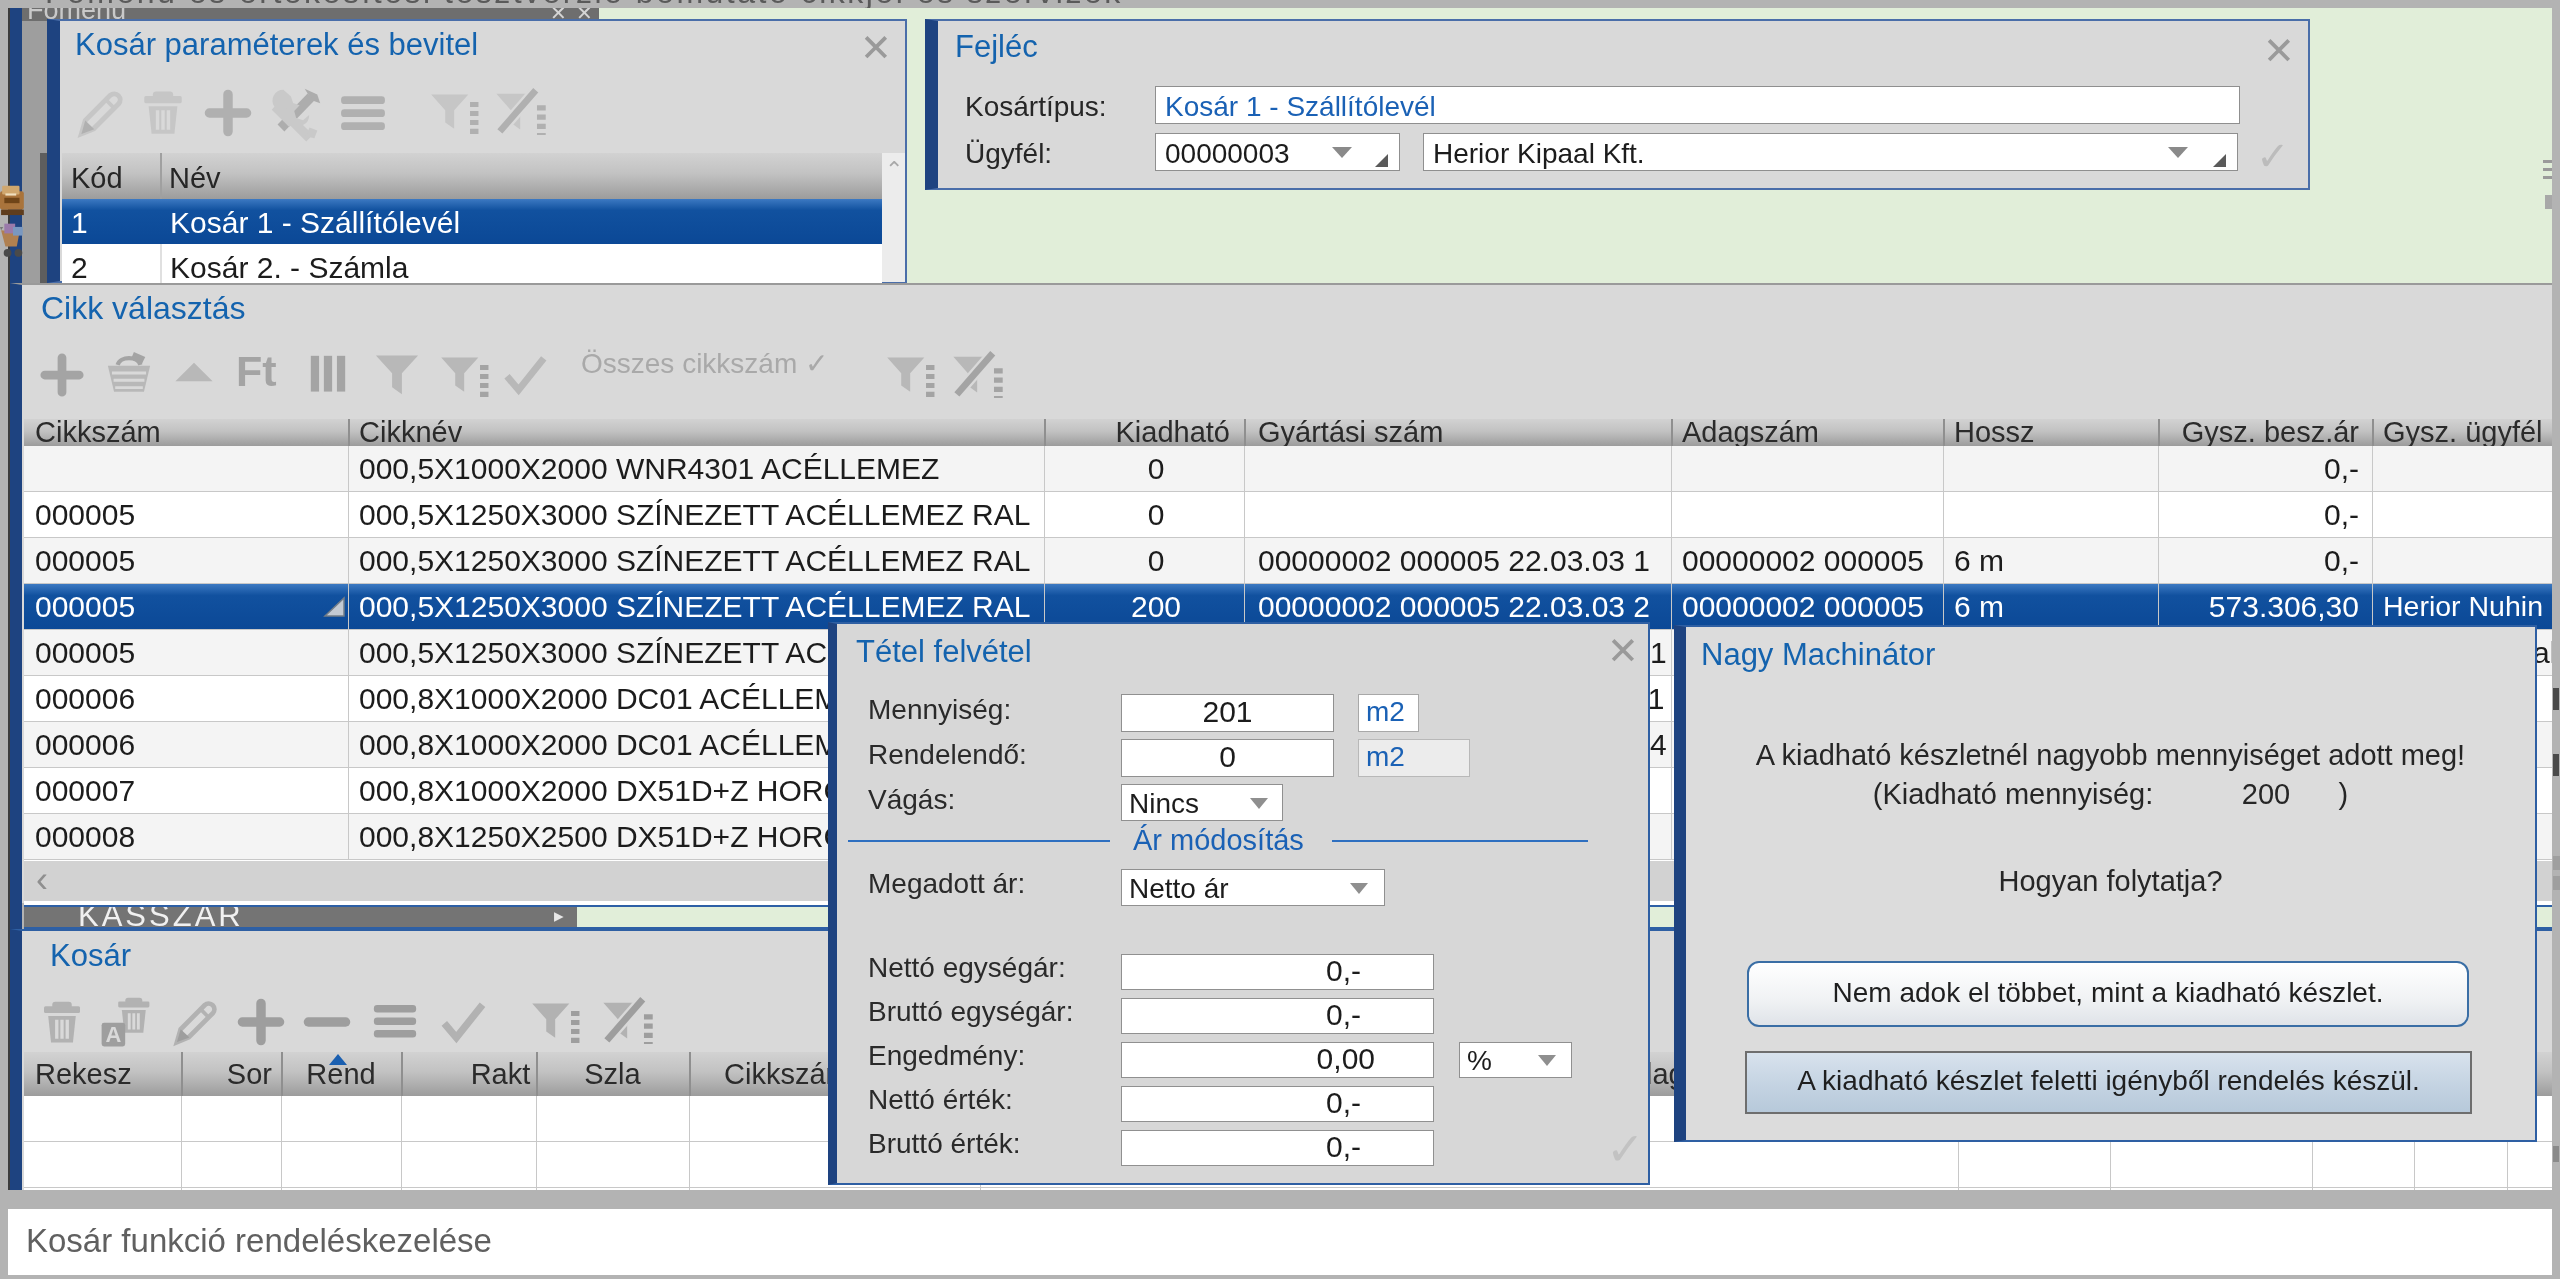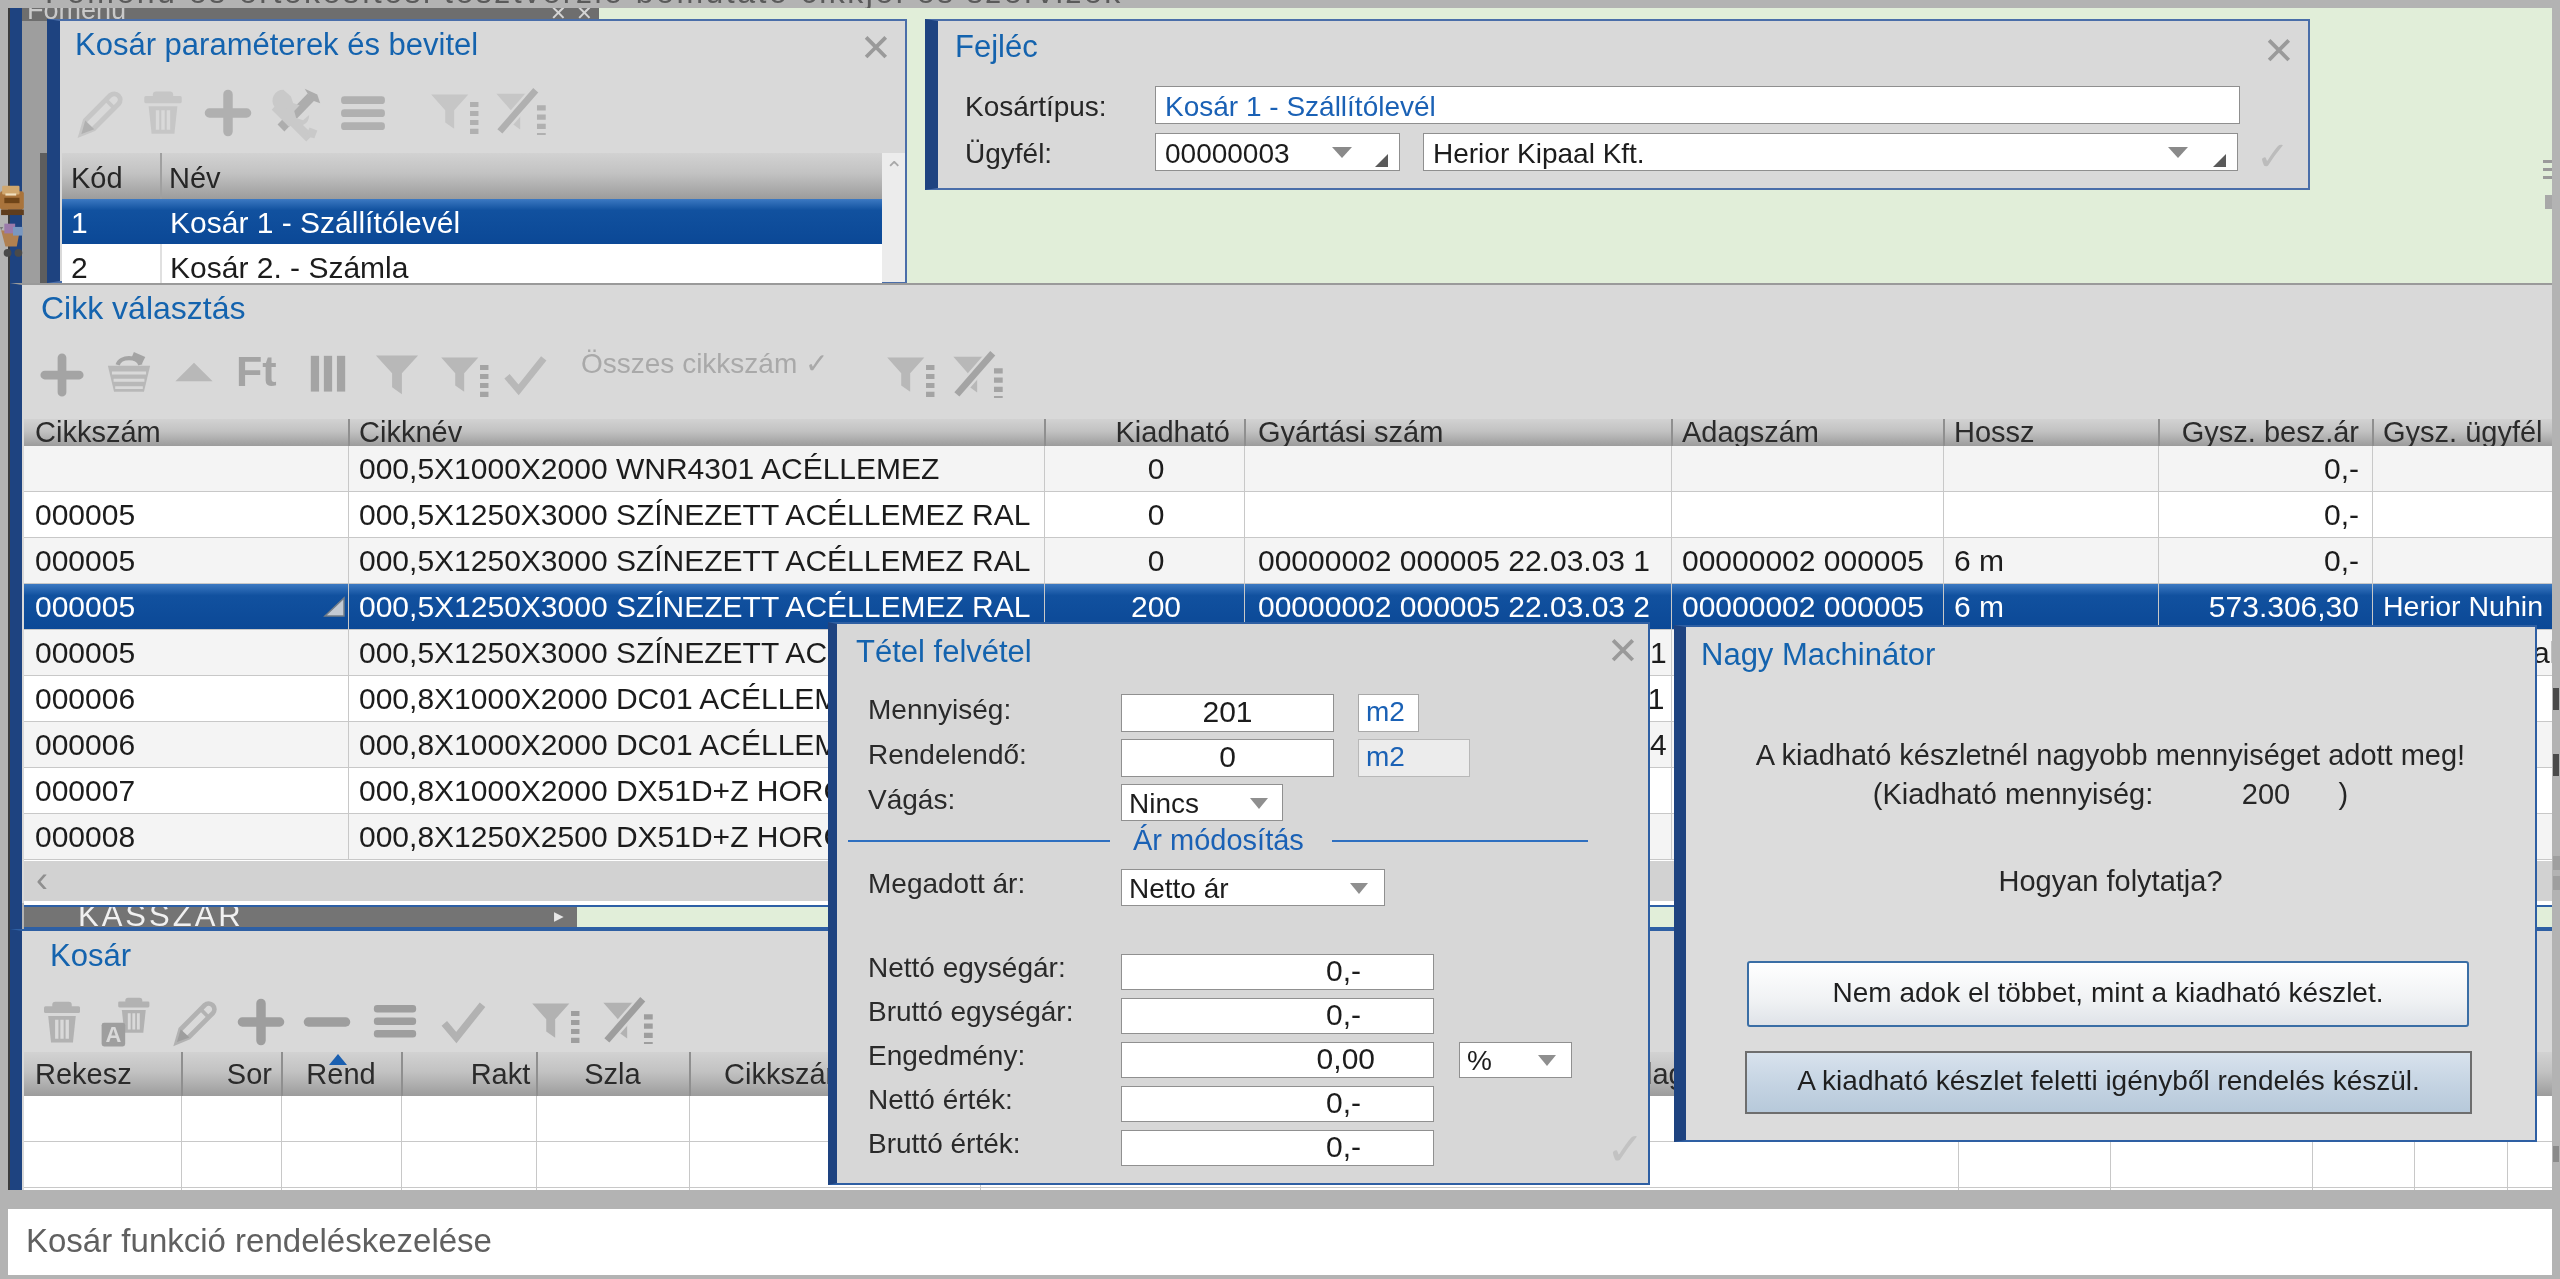--- a/index.html
+++ b/index.html
@@ -437,21 +437,21 @@
       <div class="a" style="left:78px;top:12px;width:0;height:0;border:9px solid transparent;border-top:11px solid #8f8f8f;"></div>
     </div>
 <div class="a" style="left:769px;top:498px;font-size:46px;color:#c2c2c2;">✓</div>
 </div>
 
 <div class="a" style="left:1674px;top:625px;width:863px;height:517px;background:#dcdcdc;border:2px solid #2e5fa3;border-left:12px solid #1e4380;box-sizing:border-box;" id="dlg2">
   <div class="a t" style="left:15px;top:10px;">Nagy Machinátor</div>
   <div class="a lb" style="left:0;top:112px;width:849px;text-align:center;font-size:29px;">A kiadható készletnél nagyobb mennyiséget adott meg!</div>
   <div class="a lb" style="left:0;top:151px;width:849px;text-align:center;font-size:29px;">(Kiadható mennyiség:&nbsp;&nbsp;&nbsp;&nbsp;&nbsp;&nbsp;&nbsp;&nbsp;&nbsp;&nbsp;&nbsp;200&nbsp;&nbsp;&nbsp;&nbsp;&nbsp;&nbsp;)</div>
   <div class="a lb" style="left:0;top:238px;width:849px;text-align:center;font-size:29px;">Hogyan folytatja?</div>
-  <div class="a" style="left:61px;top:334px;width:722px;height:66px;border:2px solid #3a6ea5;border-radius:3px;background:linear-gradient(180deg,#ffffff 0%,#f0f2f4 60%,#dfe3e8 100%);box-sizing:border-box;text-align:center;">
+  <div class="a" style="left:61px;top:334px;width:722px;height:66px;border:2px solid #3a6ea5;border-radius:12px;background:linear-gradient(180deg,#ffffff 0%,#f0f2f4 60%,#dfe3e8 100%);box-sizing:border-box;text-align:center;">
     <div style="font-size:28px;color:#1f1f1f;margin-top:14px;">Nem adok el többet, mint a kiadható készlet.</div>
   </div>
   <div class="a" style="left:59px;top:424px;width:727px;height:63px;border:2px solid #6e6e6e;background:linear-gradient(180deg,#d8e2ed 0%,#c4d3e2 55%,#b7c9da 100%);box-sizing:border-box;text-align:center;">
     <div style="font-size:28px;color:#1f1f1f;margin-top:12px;">A kiadható készlet feletti igényből rendelés készül.</div>
   </div>
 </div>
 
 <svg class="a" width="26" height="34" viewBox="0 0 24 30" style="left:0;top:184px;">
  <rect x="0" y="6" width="22" height="17" rx="2" fill="#a9743c"></rect>
  <rect x="2" y="1" width="16" height="8" rx="1" fill="#d0a76e"></rect>

